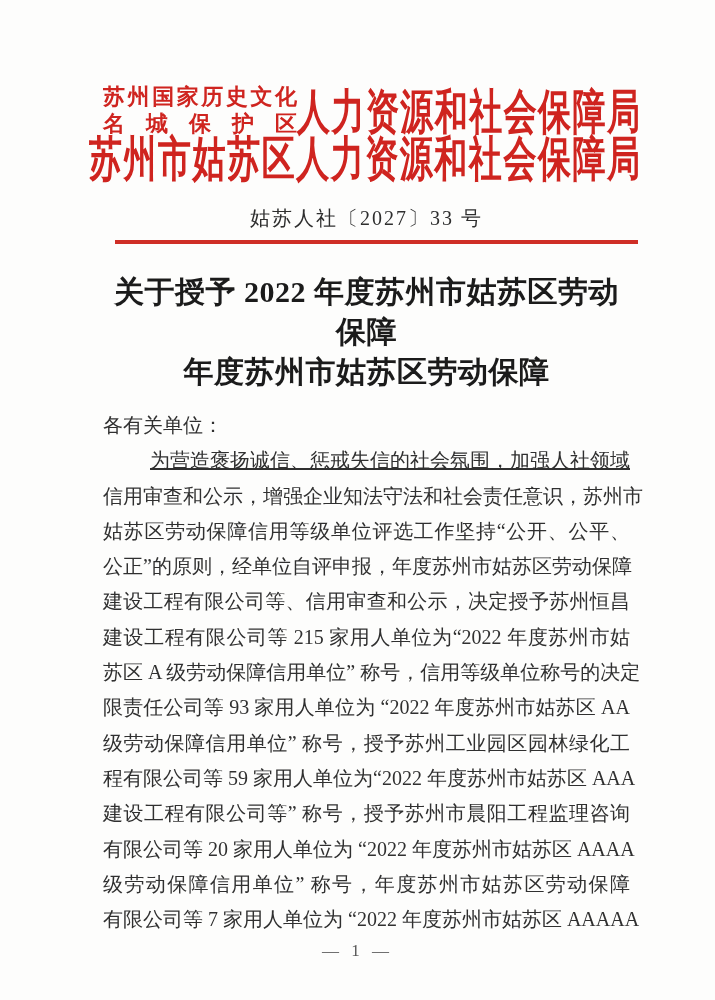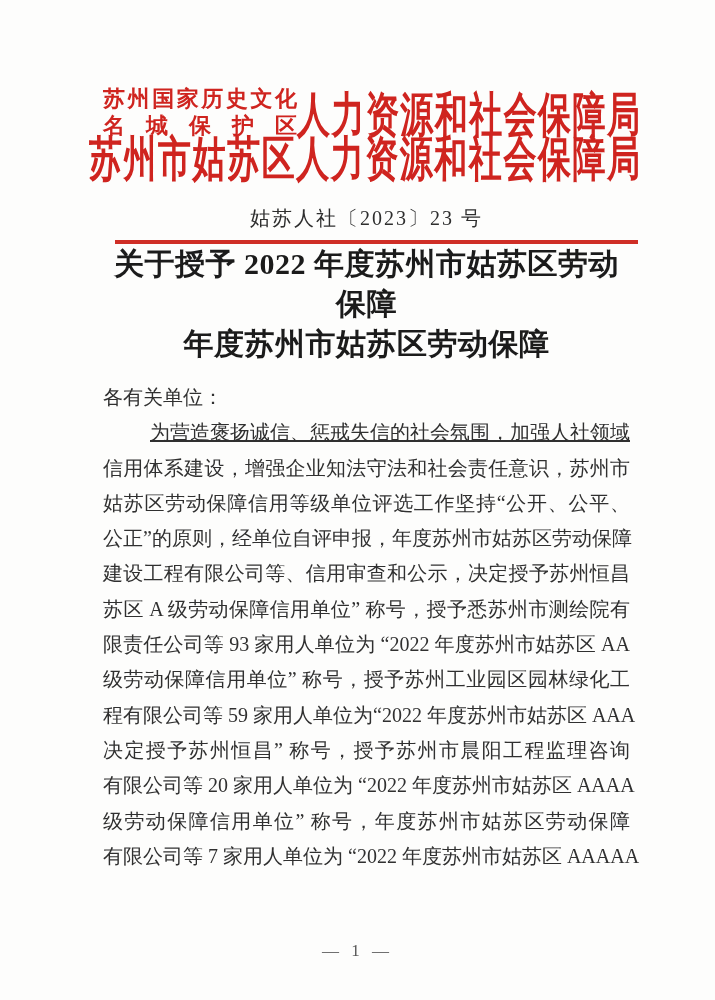--- a/index.html
+++ b/index.html
@@ -20,20 +20,21 @@
     background: #fdfdfc;
   }
   
   .masthead { color: #cf241f; font-weight: bold; }
   .mh-row1 {
     display: flex;
     align-items: flex-end;
     height: 64px;
     justify-content: flex-start;
     margin-right: -10px;
+    font-family: Liberation Mono, monospace;
   }
   .mh-small {
     width: 194px;
     font-size: 22px;
     line-height: 27px;
     text-align: justify;
     text-align-last: justify;
     margin-bottom: 1px;
   }
   .mh-big1 {
@@ -70,20 +71,21 @@
   
   .red-rule {
     margin-top: 9px;
     margin-left: 12px;
     margin-right: -8px;
     height: 4px;
     background: #cf2e26;
   }
   
   .title {
+    margin-top: 28px;
     text-align: center;
     font-size: 30px;
     line-height: 40px;
     font-weight: bold;
     color: #1b1b1b;
     letter-spacing: 0.5px;
   }
   
   .doc-body {
     margin-top: 16px;
@@ -122,41 +124,42 @@
     <div class="mh-row1">
       <div class="mh-small">
         <div>苏州国家历史文化</div>
         <div>名城保护区</div>
       </div>
       <div class="mh-big1">人力资源和社会保障局</div>
     </div>
     <div class="mh-row2">苏州市姑苏区人力资源和社会保障局</div>
   </div>
 
-  <div class="doc-number">姑苏人社〔2023〕23 号</div>
+  <div class="doc-number">姑苏人社〔2027〕33 号</div>
 
   <div class="red-rule"></div>
 
   <div class="title">
     <div>关于授予 2022 年度苏州市姑苏区劳动保障</div>
     <div>年度苏州市姑苏区劳动保障</div>
   </div>
 
   <div class="doc-body">
     <div class="bline salutation">各有关单位：</div>
     <div class="bline indent">为营造褒扬诚信、惩戒失信的社会氛围，加强人社领域</div>
-    <div class="bline">信用体系建设，增强企业知法守法和社会责任意识，苏州市</div>
+    <div class="bline">信用审查和公示，增强企业知法守法和社会责任意识，苏州市</div>
     <div class="bline">姑苏区劳动保障信用等级单位评选工作坚持“公开、公平、</div>
     <div class="bline">公正”的原则，经单位自评申报，年度苏州市姑苏区劳动保障</div>
     <div class="bline">建设工程有限公司等、信用审查和公示，决定授予苏州恒昌</div>
-    <div class="bline">苏区 A 级劳动保障信用单位” 称号，授予悉苏州市测绘院有</div>
+    <div class="bline">建设工程有限公司等 215 家用人单位为“2022 年度苏州市姑</div>
+    <div class="bline">苏区 A 级劳动保障信用单位” 称号，信用等级单位称号的决定</div>
     <div class="bline">限责任公司等 93 家用人单位为 “2022 年度苏州市姑苏区 AA</div>
     <div class="bline">级劳动保障信用单位” 称号，授予苏州工业园区园林绿化工</div>
     <div class="bline">程有限公司等 59 家用人单位为“2022 年度苏州市姑苏区 AAA</div>
-    <div class="bline">决定授予苏州恒昌” 称号，授予苏州市晨阳工程监理咨询</div>
+    <div class="bline">建设工程有限公司等” 称号，授予苏州市晨阳工程监理咨询</div>
     <div class="bline">有限公司等 20 家用人单位为 “2022 年度苏州市姑苏区 AAAA</div>
     <div class="bline">级劳动保障信用单位” 称号，年度苏州市姑苏区劳动保障</div>
     <div class="bline">有限公司等 7 家用人单位为 “2022 年度苏州市姑苏区 AAAAA</div>
   </div>
 
   <div class="footer">— 1 —</div>
 
 </div>
 
 </body></html>

